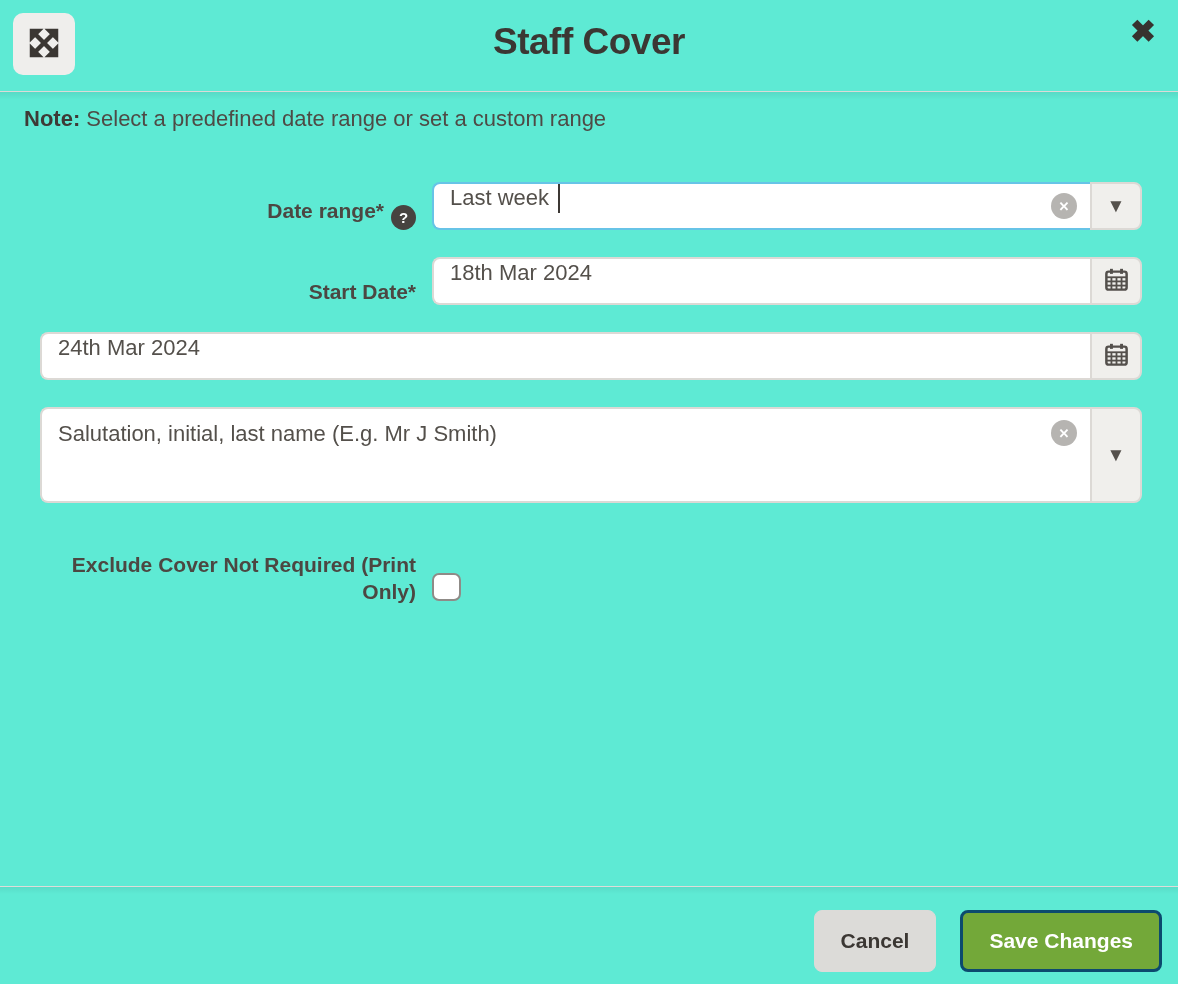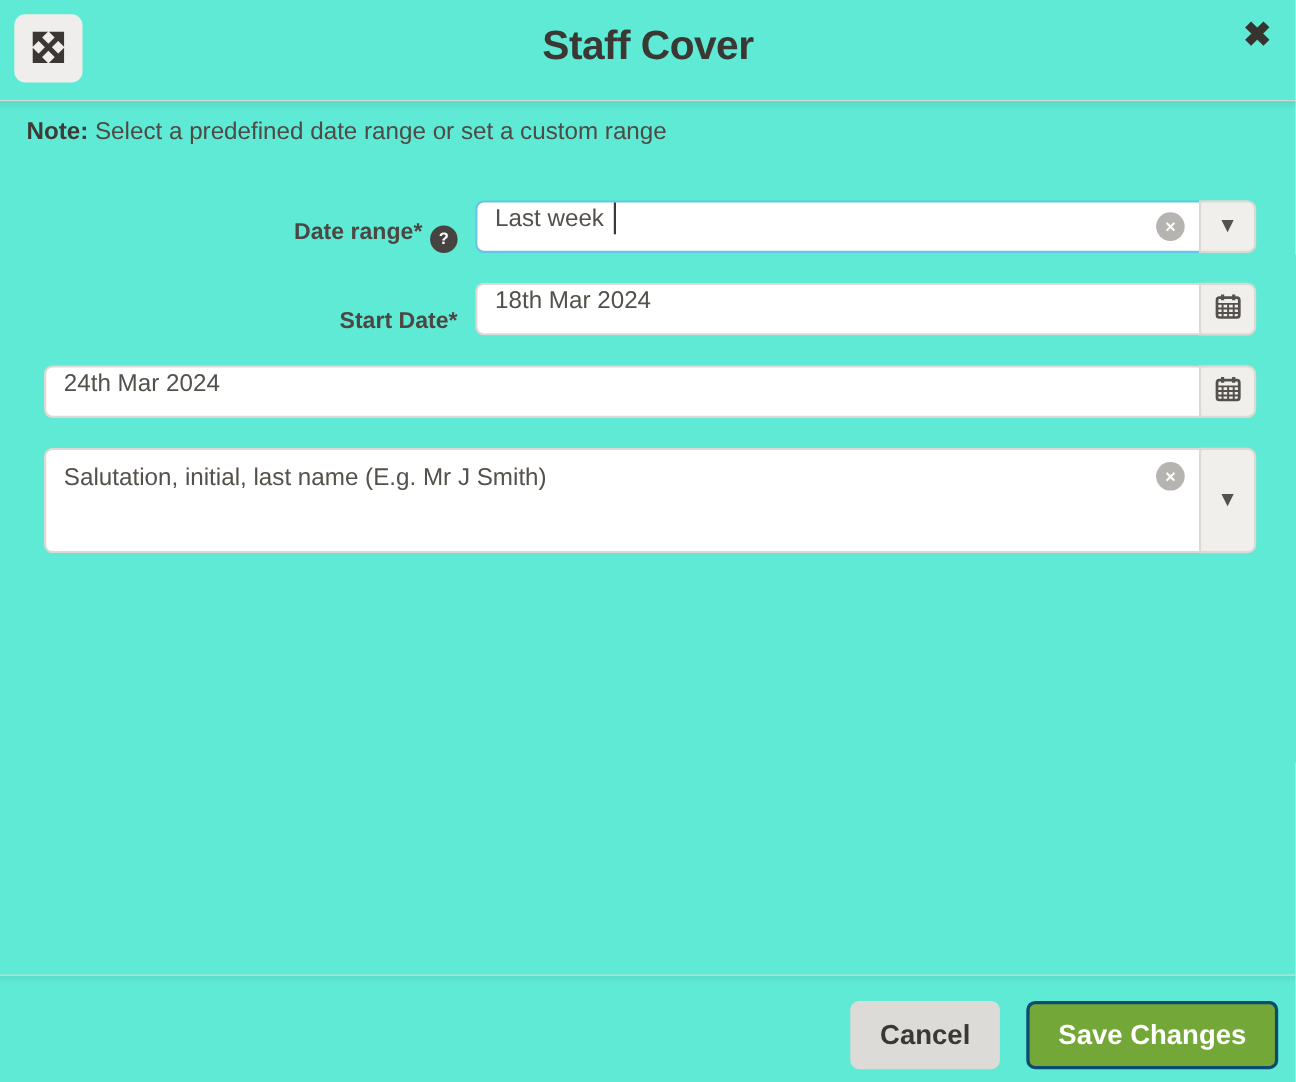--- a/index.html
+++ b/index.html
@@ -61,21 +61,21 @@
   .checkbox-row { margin-top:37px; }
   .checkbox { display:inline-block; width:29px; height:28px; margin-top:11px;
               border:2px solid #8f8b87; border-radius:7px; background:#fff; cursor:pointer; }
 
   
   .dlg-footer { position:absolute; left:0; right:0; bottom:0; height:98px;
                 border-top:1px solid #dedcd9; }
   .ftr-shadow { position:absolute; left:0; right:0; top:0; height:7px;
                 background:linear-gradient(to bottom, rgba(0,0,0,.06), rgba(0,0,0,0)); pointer-events:none; }
   .ftr-buttons { display:flex; justify-content:flex-end; gap:24px; padding:23px 16px 0 0; }
-  .btn { font-family:"Liberation Sans", sans-serif; font-size:25px; font-weight:700;
+  .btn { font-family:"Liberation Sans", sans-serif; font-size:21px; font-weight:700;
          border-radius:8px; padding:13px 26px; cursor:pointer; line-height:30px; }
   .btn-cancel { background:#dcdbd8; color:#3b3733; border:1px solid #dcdbd8; }
   .btn-save { background:#73a839; color:#fff; border:3px solid #0c4a6e; }
 </style>
 </head>
 <body>
 
 <div class="dialog">
 
   <div class="dlg-header">
@@ -178,20 +178,26 @@
             <span>Salutation, initial, last name (E.g. Mr J Smith)</span>
             <button class="clear-btn">✕</button>
           </div>
           <div class="addon h96">
             <span class="caret-down">▼</span>
           </div>
         </div>
       </div>
     </div>
 
+    <div class="form-row checkbox-row">
+      <div class="lbl-col">Exclude Cover Not Required (Print Only)</div>
+      <div class="fld-col">
+        <span class="checkbox"></span>
+      </div>
+    </div>
 
   </div>
 
   <div class="dlg-footer">
     <div class="ftr-shadow"></div>
     <div class="ftr-buttons">
       <button class="btn btn-cancel">Cancel</button>
       <button class="btn btn-save">Save Changes</button>
     </div>
   </div>

